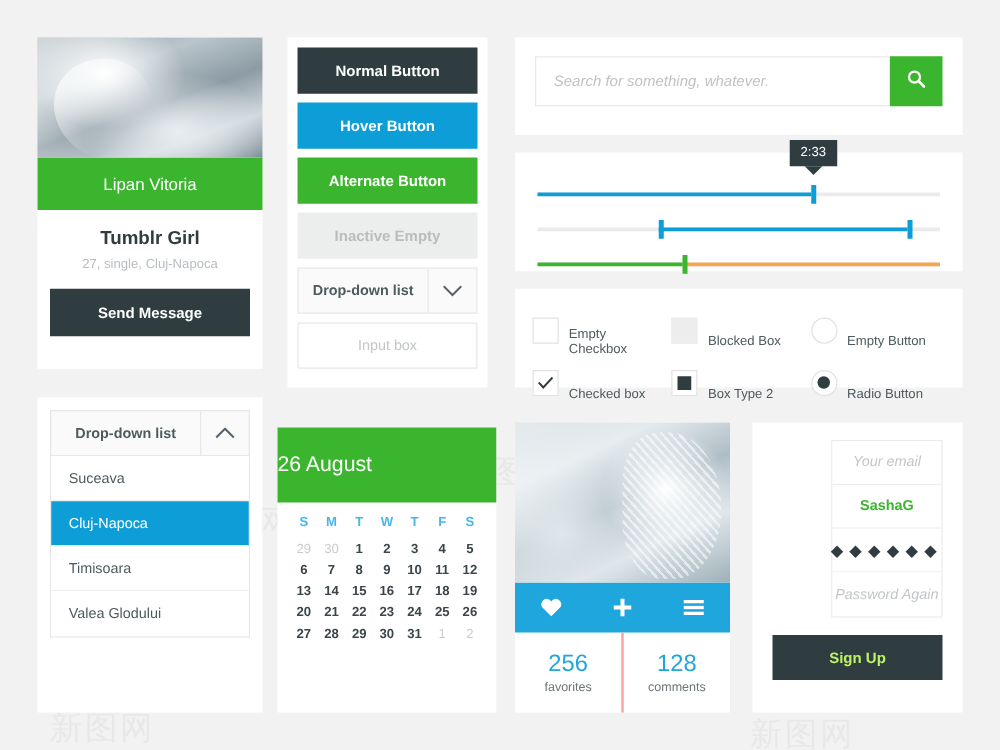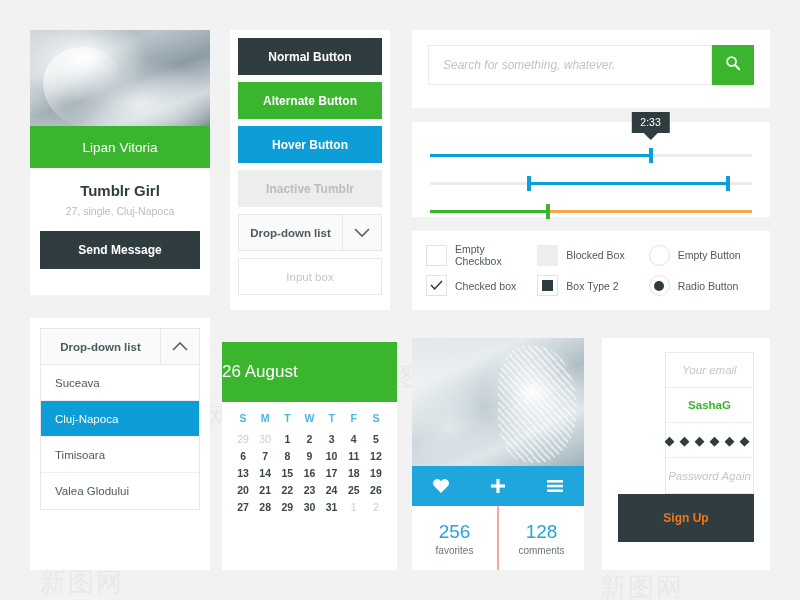--- a/index.html
+++ b/index.html
@@ -174,21 +174,21 @@
   .radio {
     width: 21px; height: 21px; box-sizing: border-box;
     border: 1px solid #e2e2e2; border-radius: 50%; background: #fff;
     display: flex; align-items: center; justify-content: center;
     flex: none;
   }
   .radio.filled::after {
     content: ""; width: 10px; height: 10px; border-radius: 50%;
     background: #2f3d41; display: block;
   }
-  .check-label { font-size: 10.5px; color: #4d5a5e; }
+  .check-label { font-size: 10.5px; color: #4d5a5e; margin-top: 18px; }
 
   
   #dropdown-panel { left: 30px; top: 318px; width: 180px; height: 252px; }
   .dd-open-wrap { padding: 10px; }
   .dd-head {
     display: flex; height: 37px;
     border: 1px solid #e7e7e7; background: #fafafa;
     box-sizing: border-box; cursor: pointer;
   }
   .dd-head .dd-label {
@@ -269,22 +269,22 @@
   .su-field {
     height: 35px; display: flex; align-items: center; justify-content: center;
     font-size: 11.5px; border-bottom: 1px solid #eeeeee;
     box-sizing: border-box; cursor: text; background: #ffffff;
   }
   .su-field:last-child { border-bottom: none; }
   .su-field.placeholder { color: #c2c6c8; font-style: italic; }
   .su-field.username { color: #3cb52e; font-weight: bold; }
   .su-field.password { color: #2f3d41; letter-spacing: 5px; font-size: 13px; }
   .su-btn {
-    margin-top: 0; background: #2f3d41; color: #f97316;
-    height: 48px; display: flex; align-items: center; justify-content: center;
+    margin-top: 14px; background: #2f3d41; color: #bef264;
+    height: 36px; display: flex; align-items: center; justify-content: center;
     font-size: 12px; font-weight: bold; cursor: pointer;
   }
 </style>
 </head>
 <body>
 
 <div class="page">
 
   <div class="wm" style="left:96px; top:130px;">新图网</div>
   <div class="wm" style="left:150px; top:400px;">新图网</div>
@@ -301,23 +301,23 @@
     <div class="profile-body">
       <div class="profile-title">Tumblr Girl</div>
       <div class="profile-sub">27, single, Cluj-Napoca</div>
       <div class="btn-dark">Send Message</div>
     </div>
   </div>
 
   <div class="panel" id="buttons-panel">
     <div class="btn-stack">
       <div class="ui-btn normal">Normal Button</div>
+      <div class="ui-btn hover">Hover Button</div>
       <div class="ui-btn alternate">Alternate Button</div>
-      <div class="ui-btn hover">Hover Button</div>
-      <div class="ui-btn inactive">Inactive Tumblr</div>
+      <div class="ui-btn inactive">Inactive Empty</div>
 
       <div class="dropdown-closed">
         <div class="dd-label">Drop-down list</div>
         <div class="dd-arrow">
           <svg width="16" height="10" viewBox="0 0 16 10">
             <polyline points="1,1 8,8 15,1" fill="none" stroke="#55636a" stroke-width="1.6"></polyline>
           </svg>
         </div>
       </div>
 

